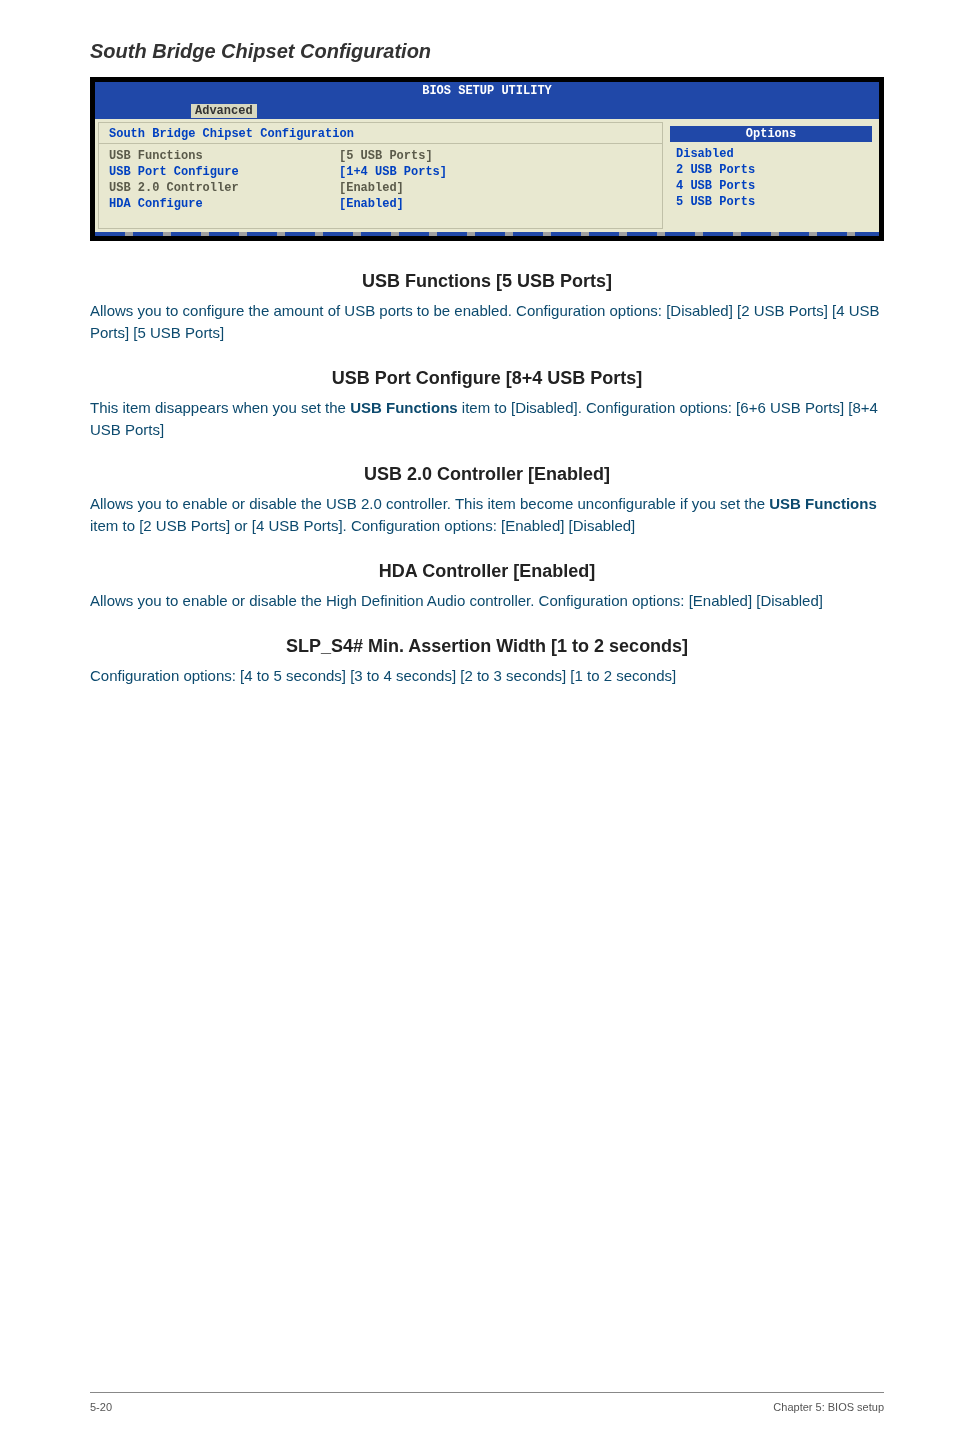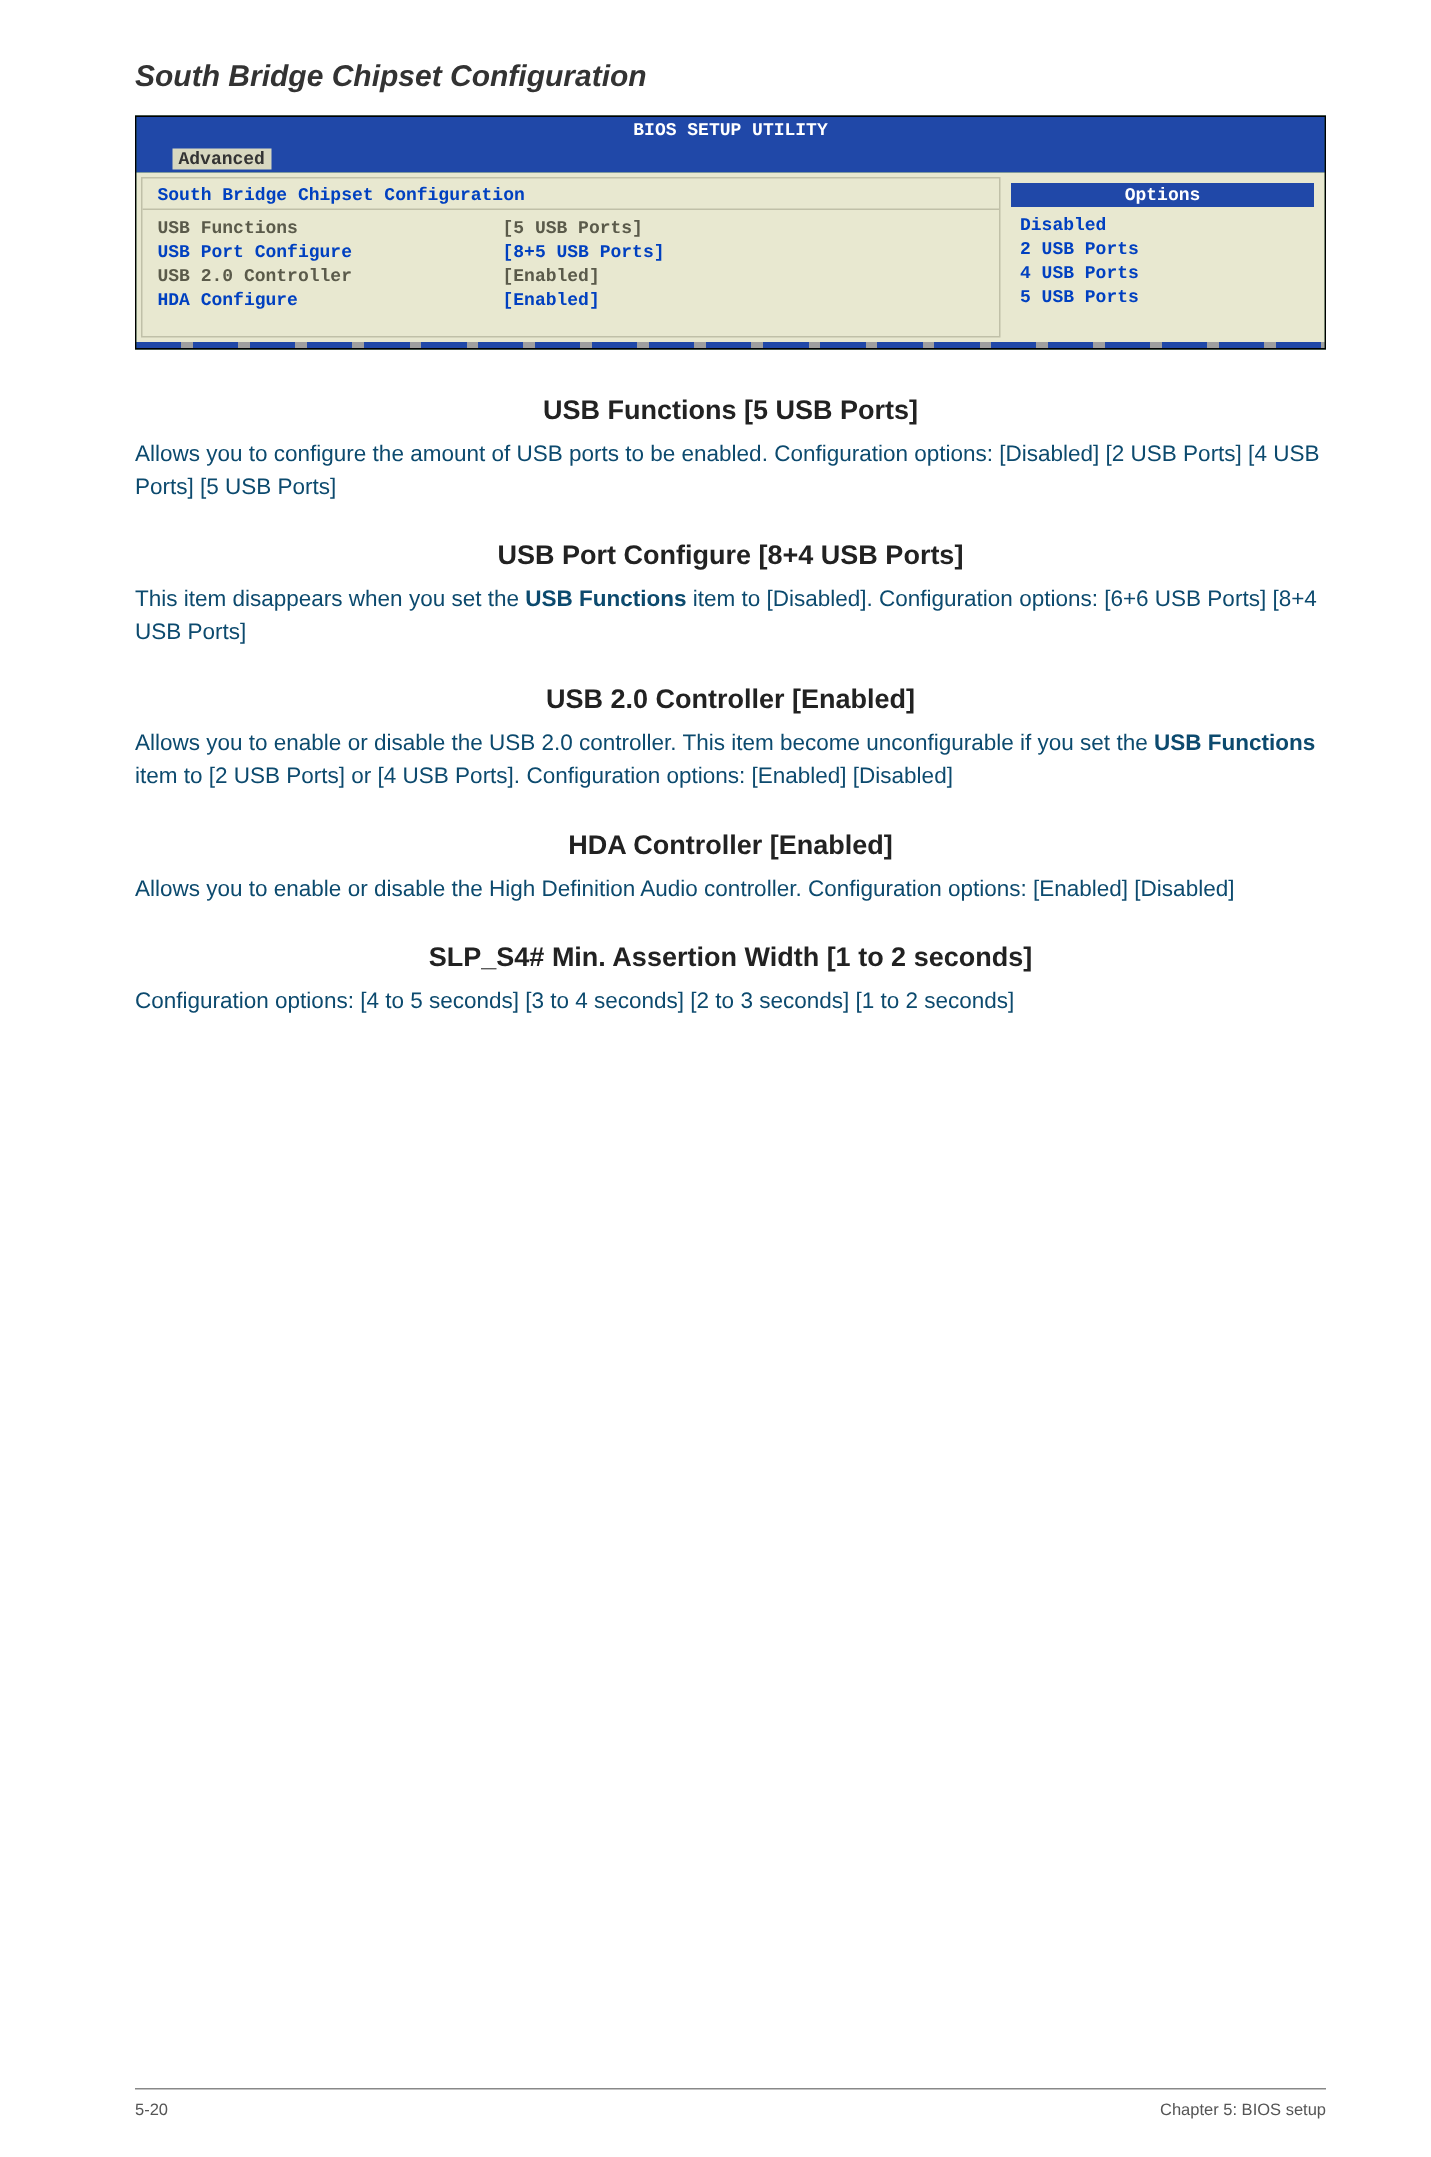--- a/index.html
+++ b/index.html
@@ -13,40 +13,40 @@
     padding: 40px 70px 30px 90px;
   }
   .section-title {
     font-size: 20px;
     font-weight: bold;
     font-style: italic;
     color: #333;
     margin-bottom: 14px;
   }
   .bios-box {
-    border: 1px solid #000000;
-    background: #14532d;
+    border: 5px solid #000000;
+    background: #3b82f6;
     margin-bottom: 30px;
   }
   .bios-header {
     background: #2048a8;
     color: #fff;
     font-family: "Courier New", monospace;
     font-weight: bold;
     font-size: 12px;
     text-align: center;
     padding: 2px 0 0 0;
     line-height: 1.3;
   }
   .bios-tab {
     display: inline-block;
     background: #d8d8c0;
     color: #333;
     padding: 0 4px;
-    margin-left: 24px;
+    margin-left: 96px;
     font-family: "Courier New", monospace;
     font-size: 12px;
     font-weight: bold;
   }
   .bios-tab-row {
     background: #2048a8;
     text-align: left;
     padding-bottom: 1px;
   }
   .bios-body {
@@ -139,21 +139,21 @@
   </div>
   <div class="bios-body">
     <div class="bios-left">
       <div class="bios-subtitle">South Bridge Chipset Configuration</div>
       <div class="bios-row">
         <span class="bios-label-plain">USB Functions</span>
         <span class="bios-value-plain">[5 USB Ports]</span>
       </div>
       <div class="bios-row">
         <span class="bios-label">USB Port Configure</span>
-        <span class="bios-value">[8+5 USB Ports]</span>
+        <span class="bios-value">[1+4 USB Ports]</span>
       </div>
       <div class="bios-row">
         <span class="bios-label-plain">USB 2.0 Controller</span>
         <span class="bios-value-plain">[Enabled]</span>
       </div>
       <div class="bios-row">
         <span class="bios-label">HDA Configure</span>
         <span class="bios-value">[Enabled]</span>
       </div>
       <div style="height:10px"></div>

